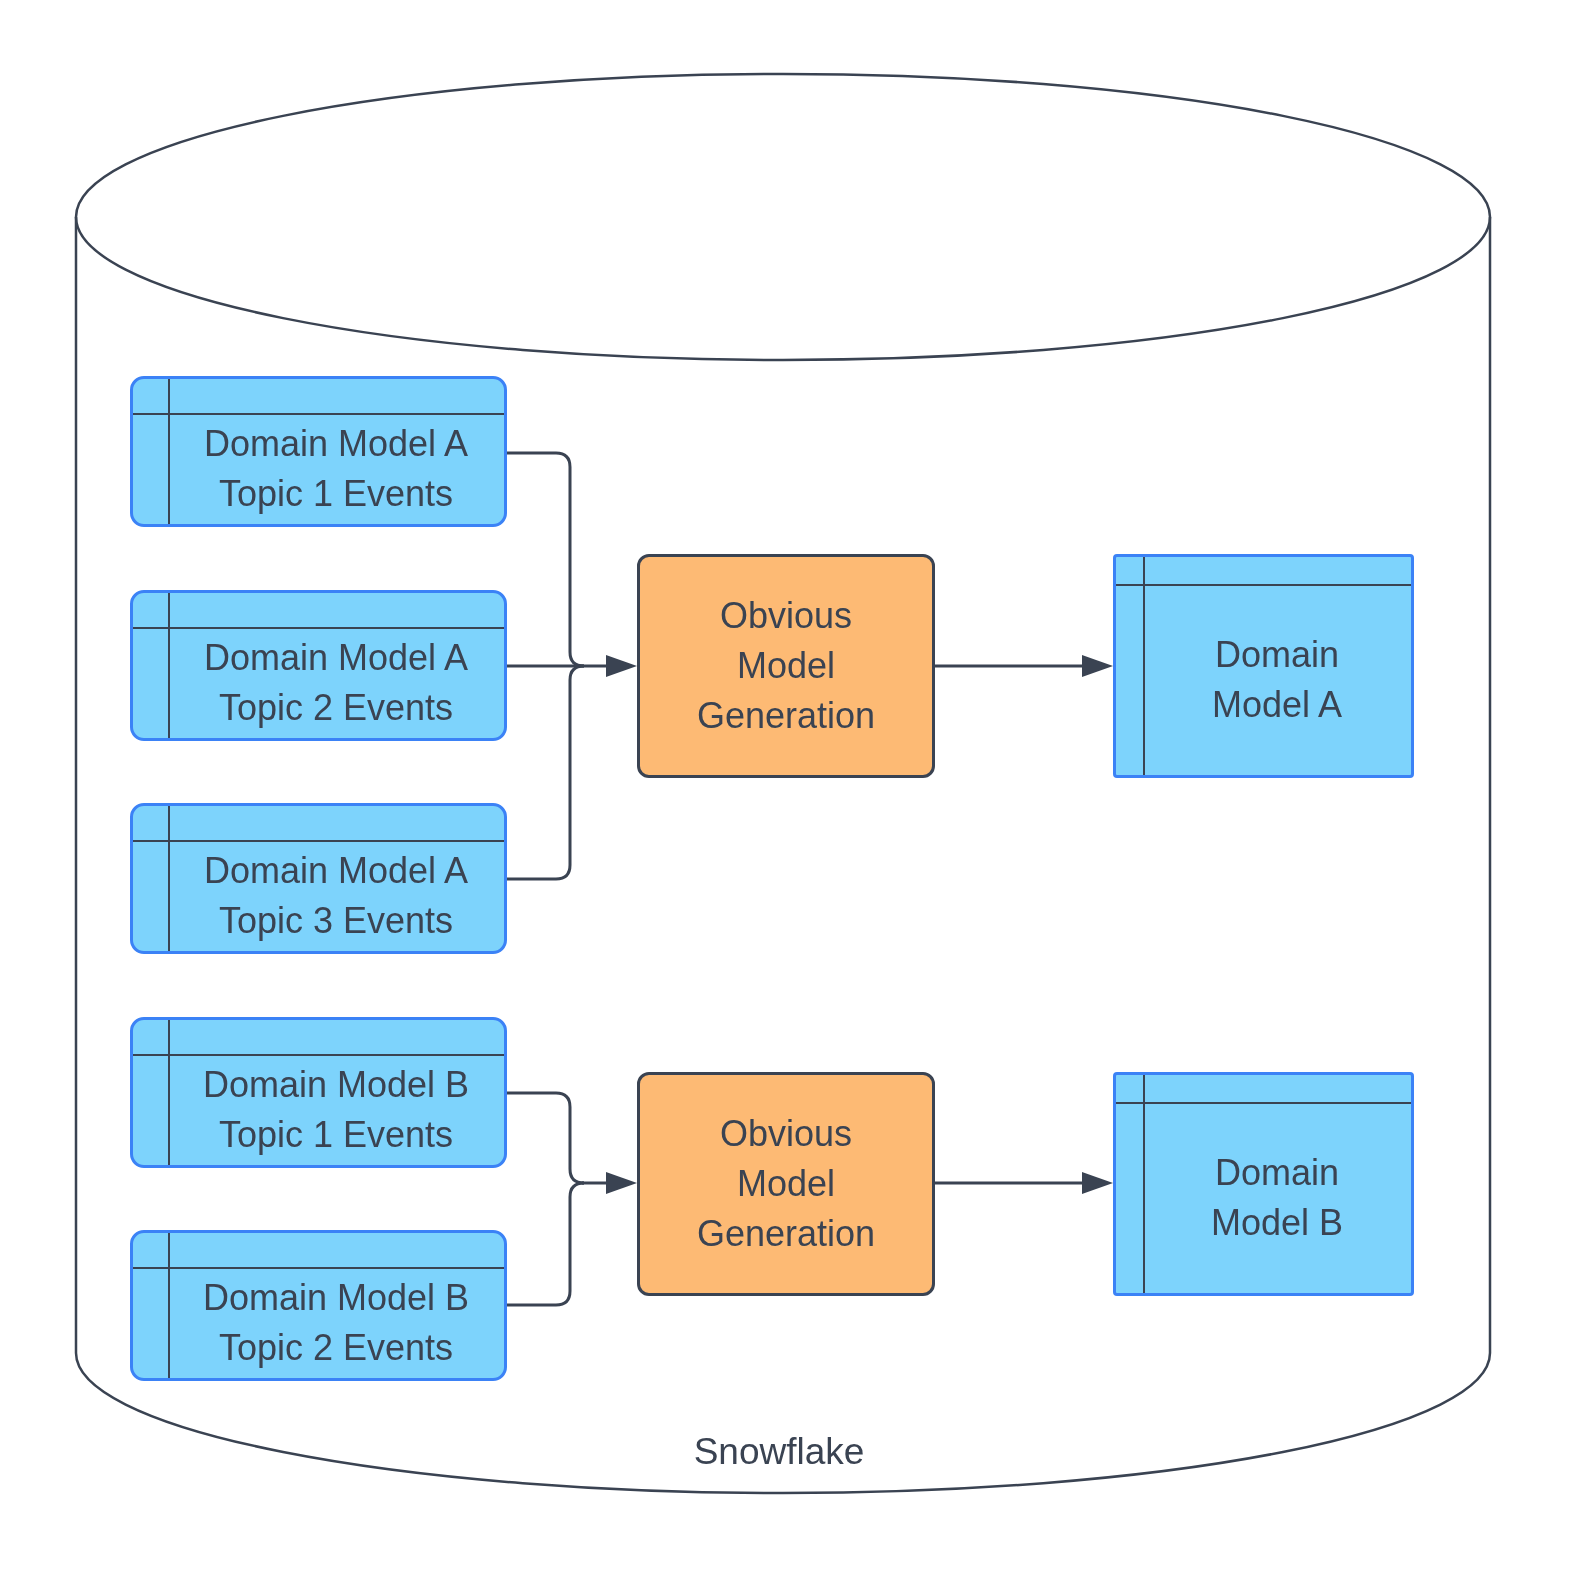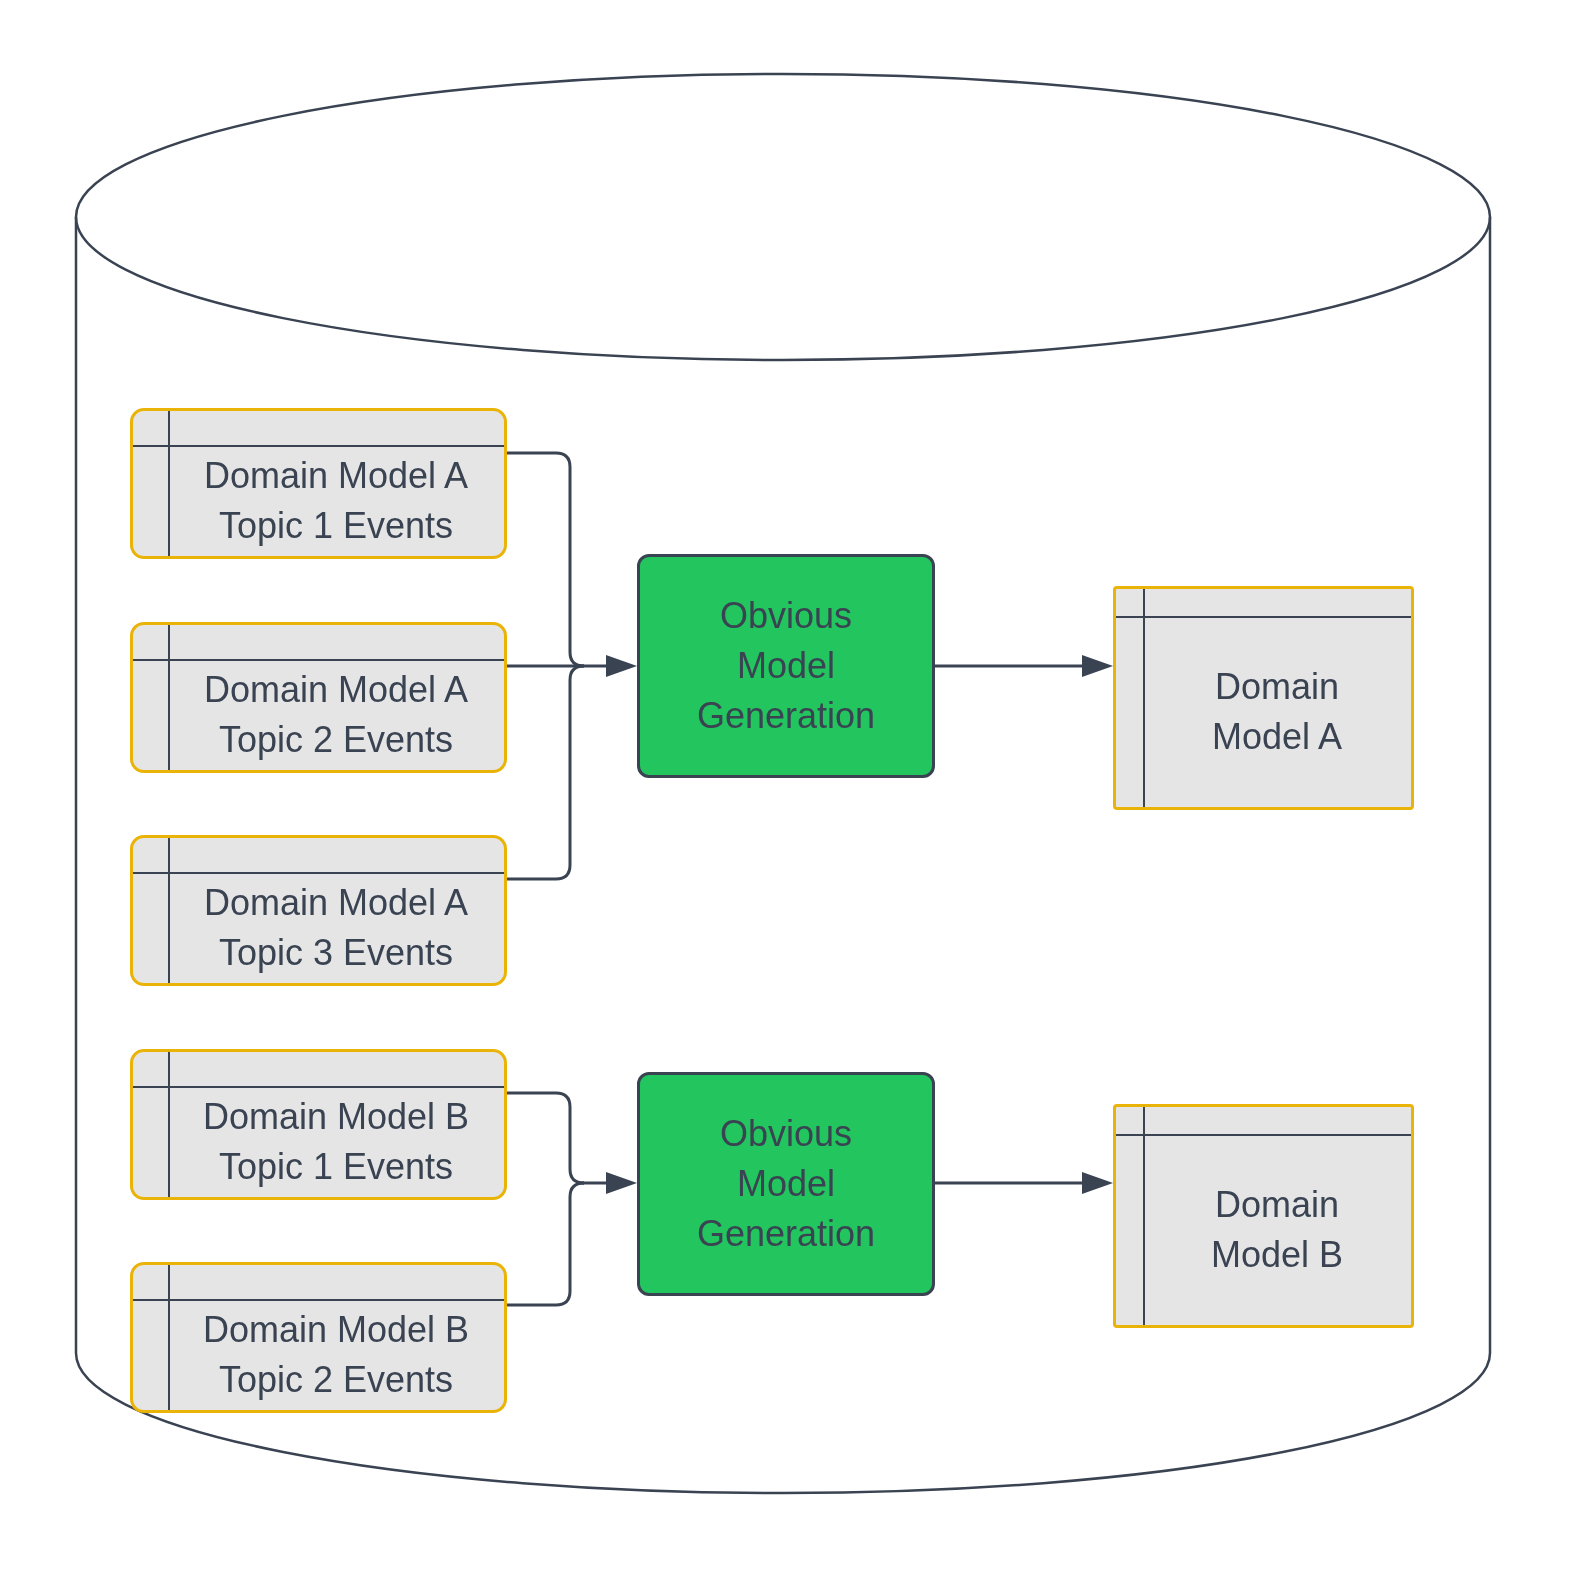--- a/index.html
+++ b/index.html
@@ -9,25 +9,24 @@
     background:#ffffff;
     font-family:"Liberation Sans", sans-serif;
     color:#3a4352;
     overflow:hidden;
   }
   .layer{position:absolute;left:0;top:0;width:1569px;height:1571px;}
 
   
   .tbox{
     position:absolute;
-    background:#e5e5e5;
-    border:3px solid #eab308;
+    background:#7dd3fc;
+    border:3px solid #3b82f6;
     border-radius:14px;
     box-sizing:border-box;
-    margin-top:32px;
   }
   .tbox .colstrip{
     position:absolute;top:0;bottom:0;left:0;width:35px;
     border-right:2.5px solid #3a4352;
   }
   .tbox .hdrstrip{
     position:absolute;top:0;left:0;right:0;height:34px;
     border-bottom:2.5px solid #3a4352;
   }
   .tbox .lbl{
@@ -38,21 +37,21 @@
   }
   
   .tbox.out{border-radius:4px;}
   .tbox.out .colstrip{width:27px;}
   .tbox.out .hdrstrip{height:27px;}
   .tbox.out .lbl{left:27px;top:27px;}
 
   
   .pbox{
     position:absolute;
-    background:#22c55e;
+    background:#fdba74;
     border:3px solid #3a4352;
     border-radius:12px;
     box-sizing:border-box;
     display:flex;align-items:center;justify-content:center;
     text-align:center;white-space:pre-line;
     font-size:36px;line-height:50px;
   }
 
   .src{left:130px;width:377px;height:151px;}
   .src1{top:376px;} .src2{top:590px;} .src3{top:803px;}
@@ -151,14 +150,15 @@
     <div class="lbl">Domain
 Model A</div>
   </div>
   <div class="tbox out outB">
     <div class="colstrip"></div>
     <div class="hdrstrip"></div>
     <div class="lbl">Domain
 Model B</div>
   </div>
 
+  <div class="dblabel">Snowflake</div>
 
 </div>
 
 </body></html>

